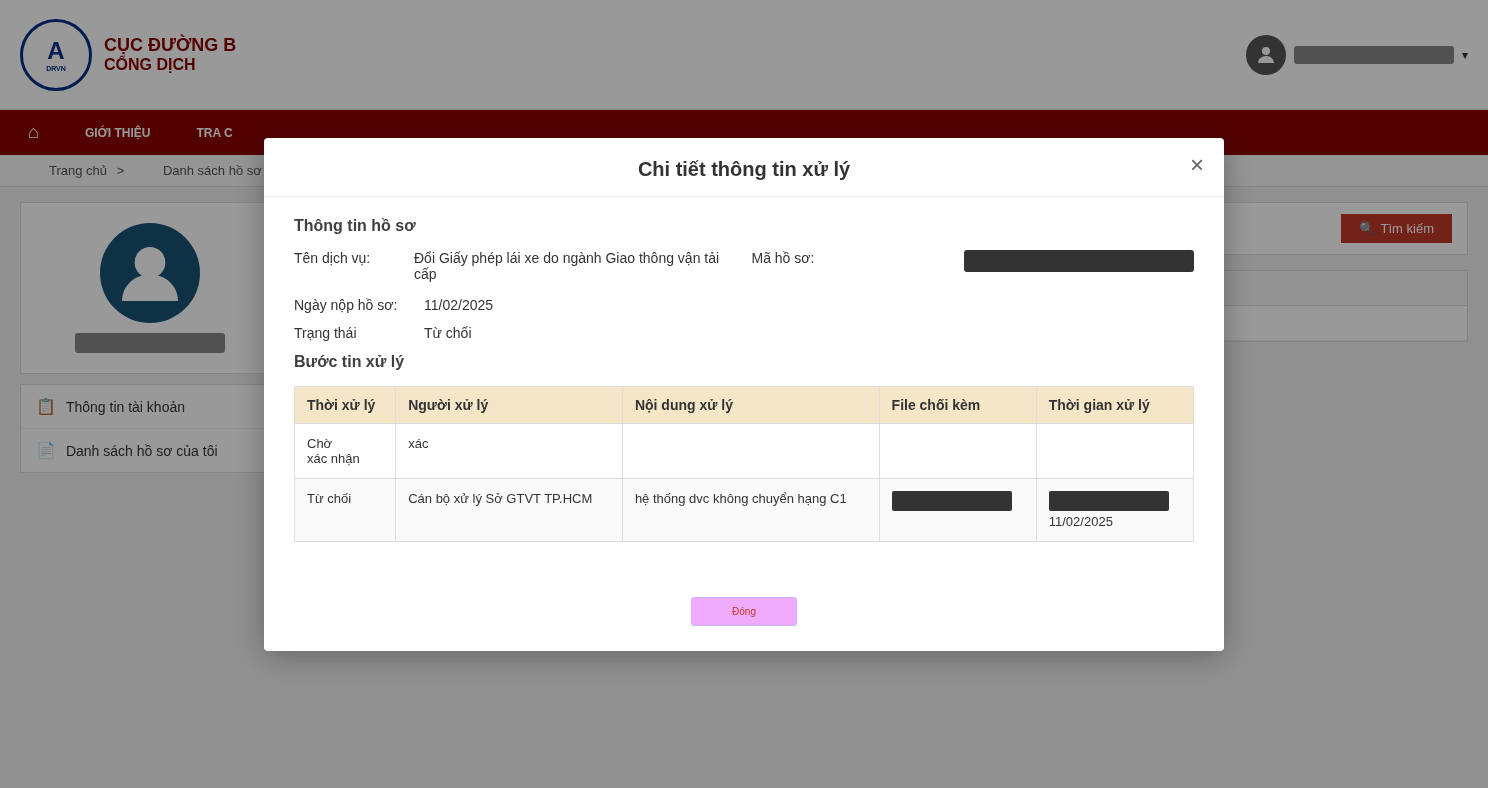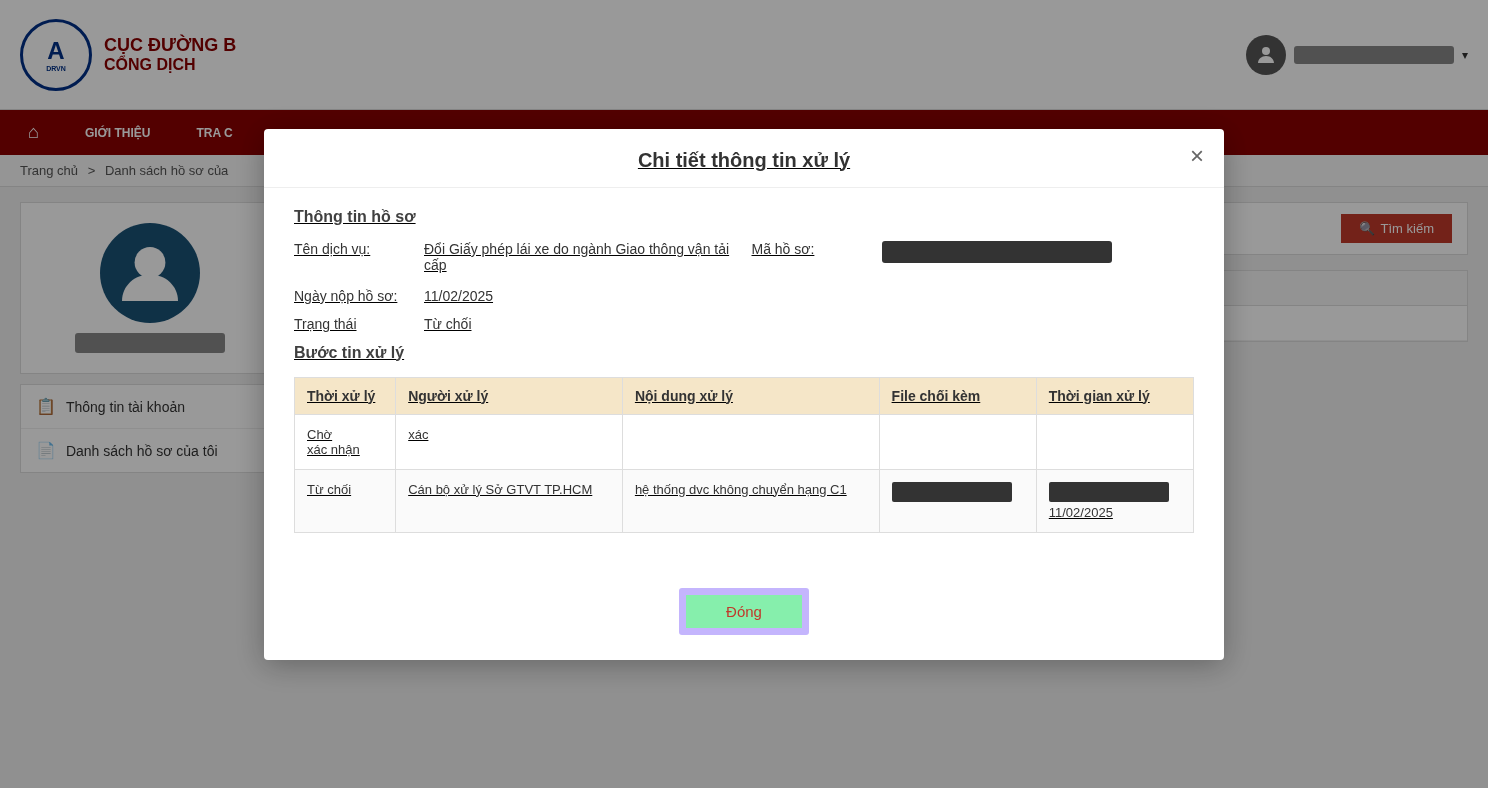--- a/index.html
+++ b/index.html
@@ -105,21 +105,21 @@
     }
 
     
     .breadcrumb {
       padding: 8px 20px;
       font-size: 13px;
       color: #555;
       background: #f8f8f8;
       border-bottom: 1px solid #ddd;
     }
-    .breadcrumb span { color: #555; }
+    .breadcrumb span { color: #555; margin-left: 29px; }
     .breadcrumb .sep { margin: 0 6px; }
 
     
     .main-content {
       display: flex;
       padding: 15px 20px;
       gap: 20px;
     }
 
     
@@ -241,21 +241,20 @@
       z-index: 1000;
     }
     .modal {
       background: white;
       width: 960px;
       max-height: 760px;
       border-radius: 4px;
       overflow: hidden;
       box-shadow: 0 5px 30px rgba(0,0,0,0.3);
       position: relative;
-      text-decoration: underline;
     }
     .modal-header {
       padding: 20px 30px 15px;
       border-bottom: 1px solid #eee;
       text-align: center;
       position: relative;
     }
     .modal-title {
       font-size: 20px;
       font-weight: 600;
@@ -283,21 +282,21 @@
     }
     .info-grid {
       display: grid;
       grid-template-columns: 1fr 1fr;
       gap: 15px;
       margin-bottom: 15px;
     }
     .info-row {
       display: flex;
       align-items: flex-start;
-      gap: 10px;
+      justify-content: space-between;
     }
     .info-label {
       font-size: 14px;
       color: #333;
       white-space: nowrap;
       min-width: 120px;
     }
     .info-value {
       font-size: 14px;
       color: #333;
@@ -348,25 +347,25 @@
       border-radius: 2px;
       display: inline-block;
       min-width: 120px;
     }
 
     .modal-footer {
       padding: 15px 30px 25px;
       text-align: center;
     }
     .btn-dong {
-      background: #86efac;
-      border: 7px solid #c4b5fd;
+      background: #f0abfc;
+      border: 1px solid #c4b5fd;
       color: #c0392b;
       padding: 8px 40px;
-      font-size: 15px;
+      font-size: 10px;
       cursor: pointer;
       border-radius: 3px;
     }
 
     .single-info-row {
       display: flex;
       align-items: center;
       gap: 10px;
       margin-bottom: 12px;
     }

